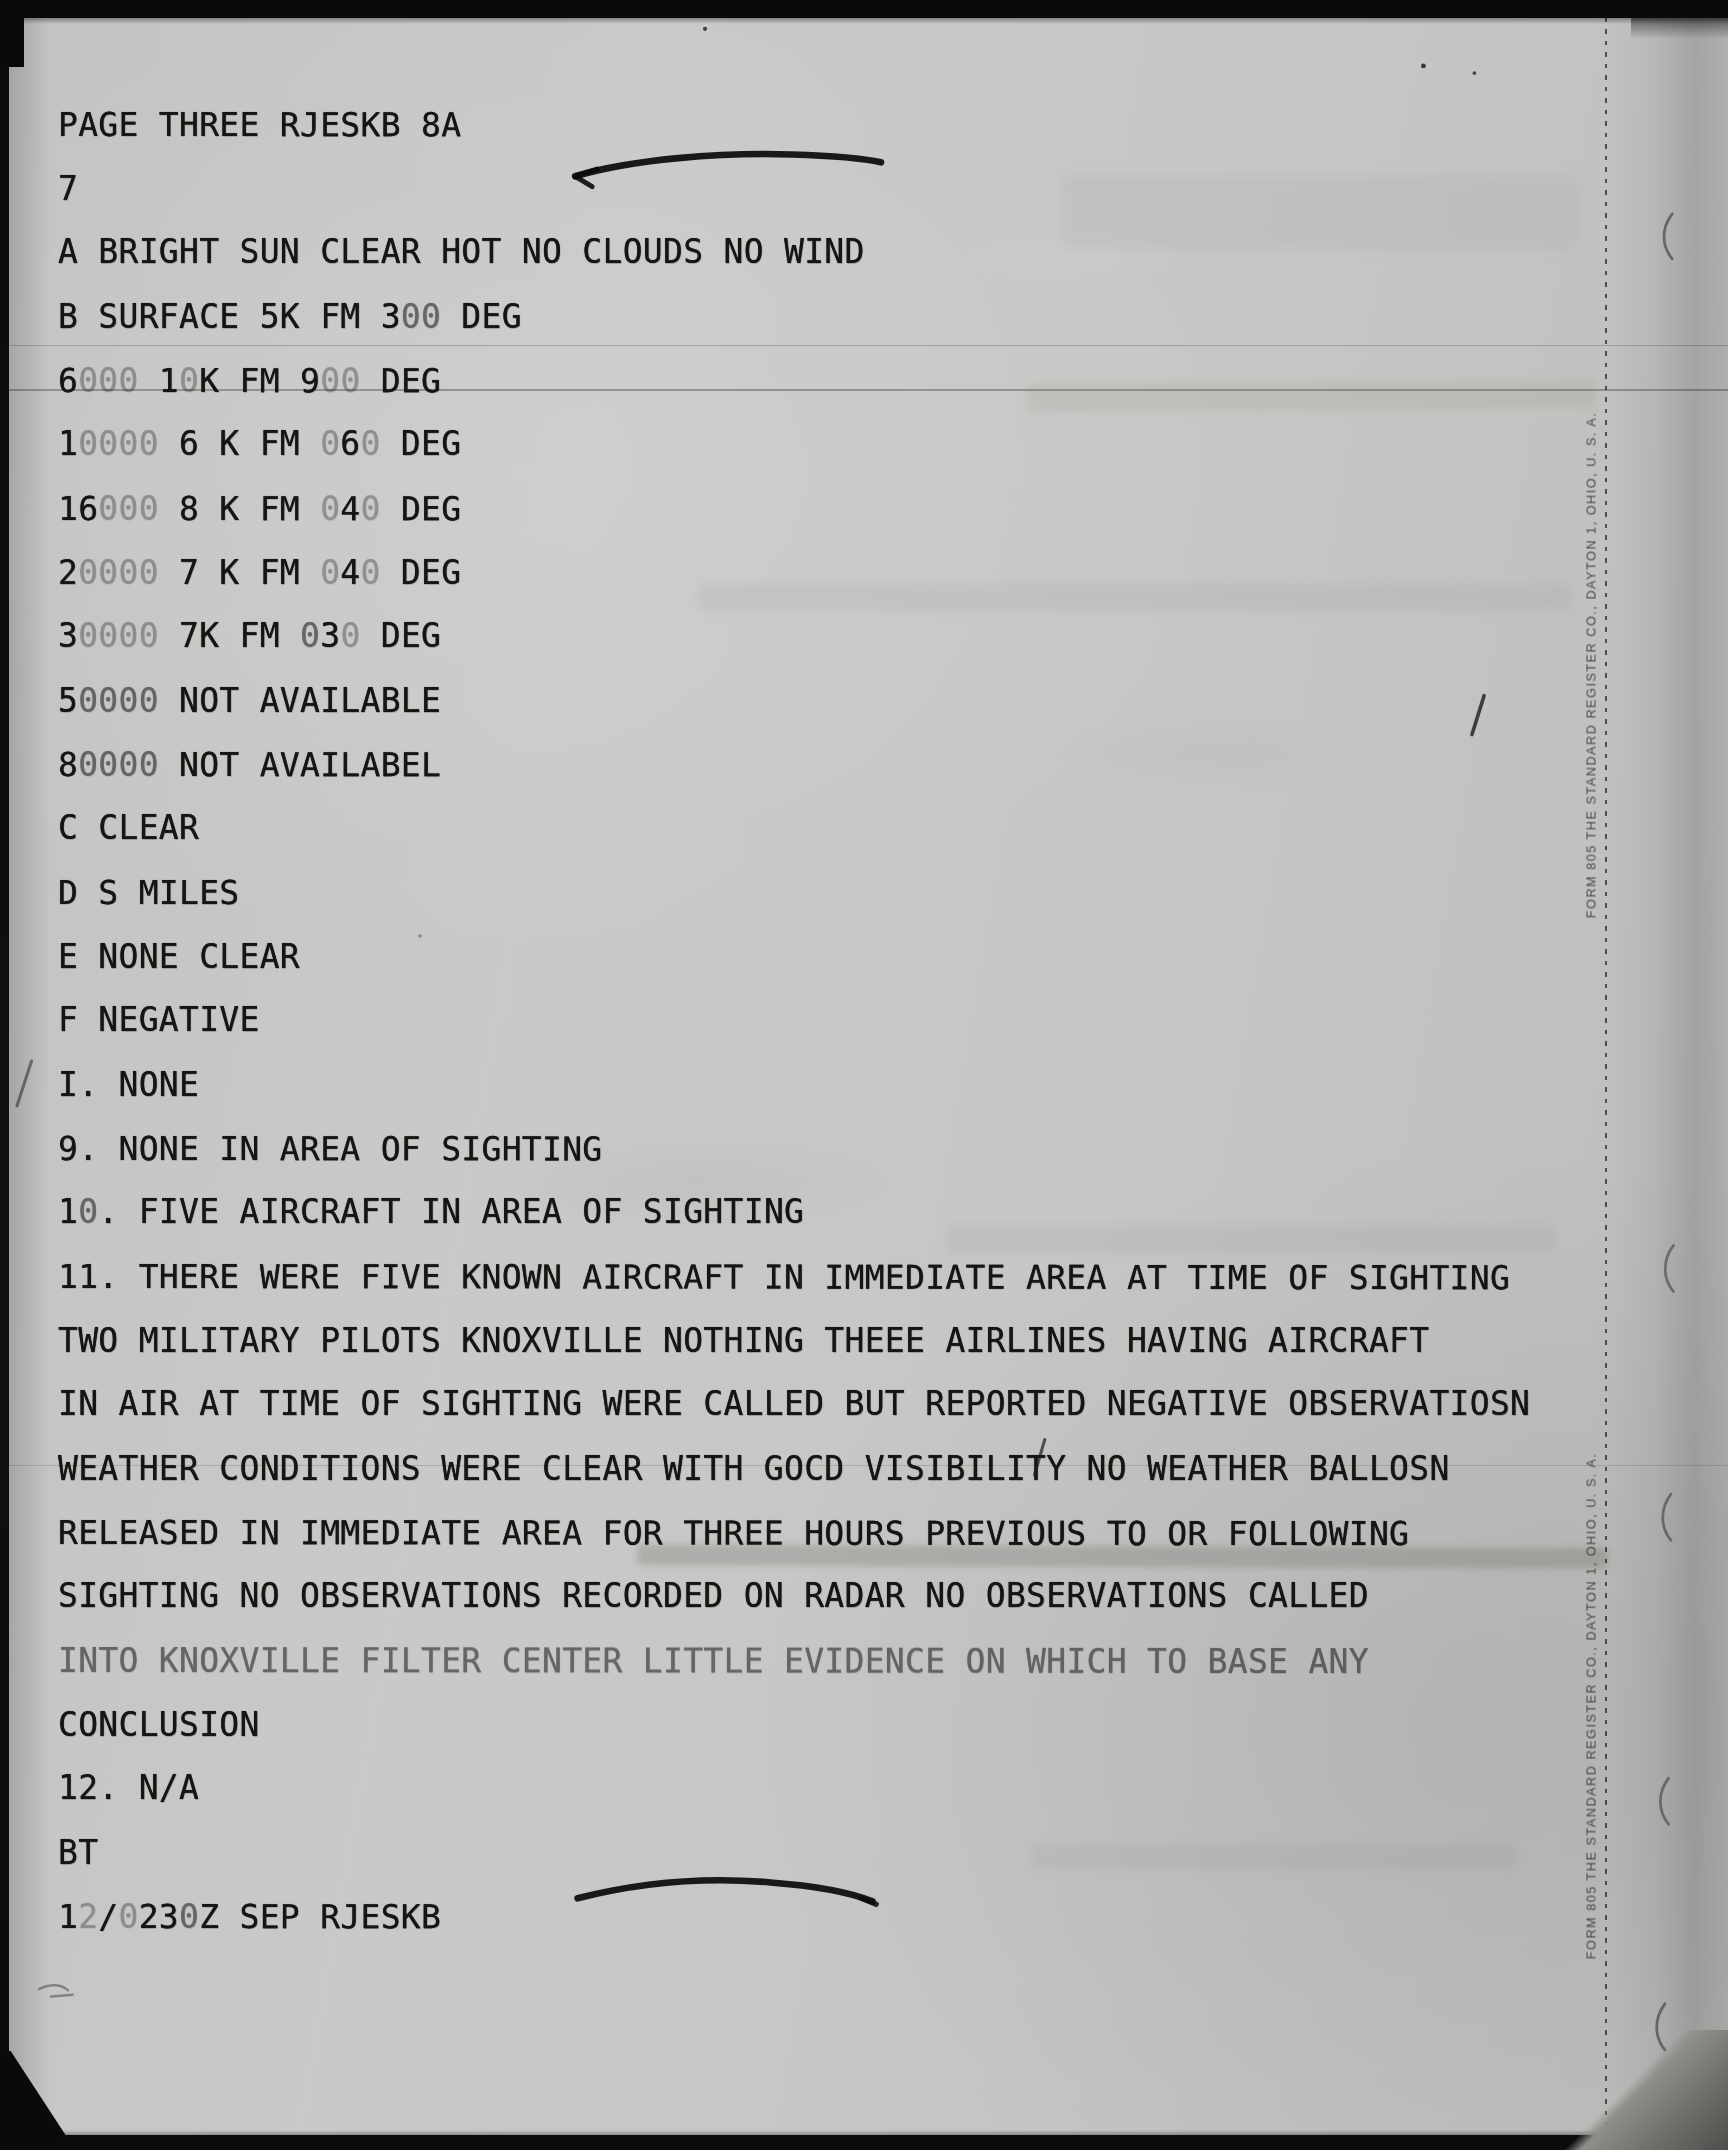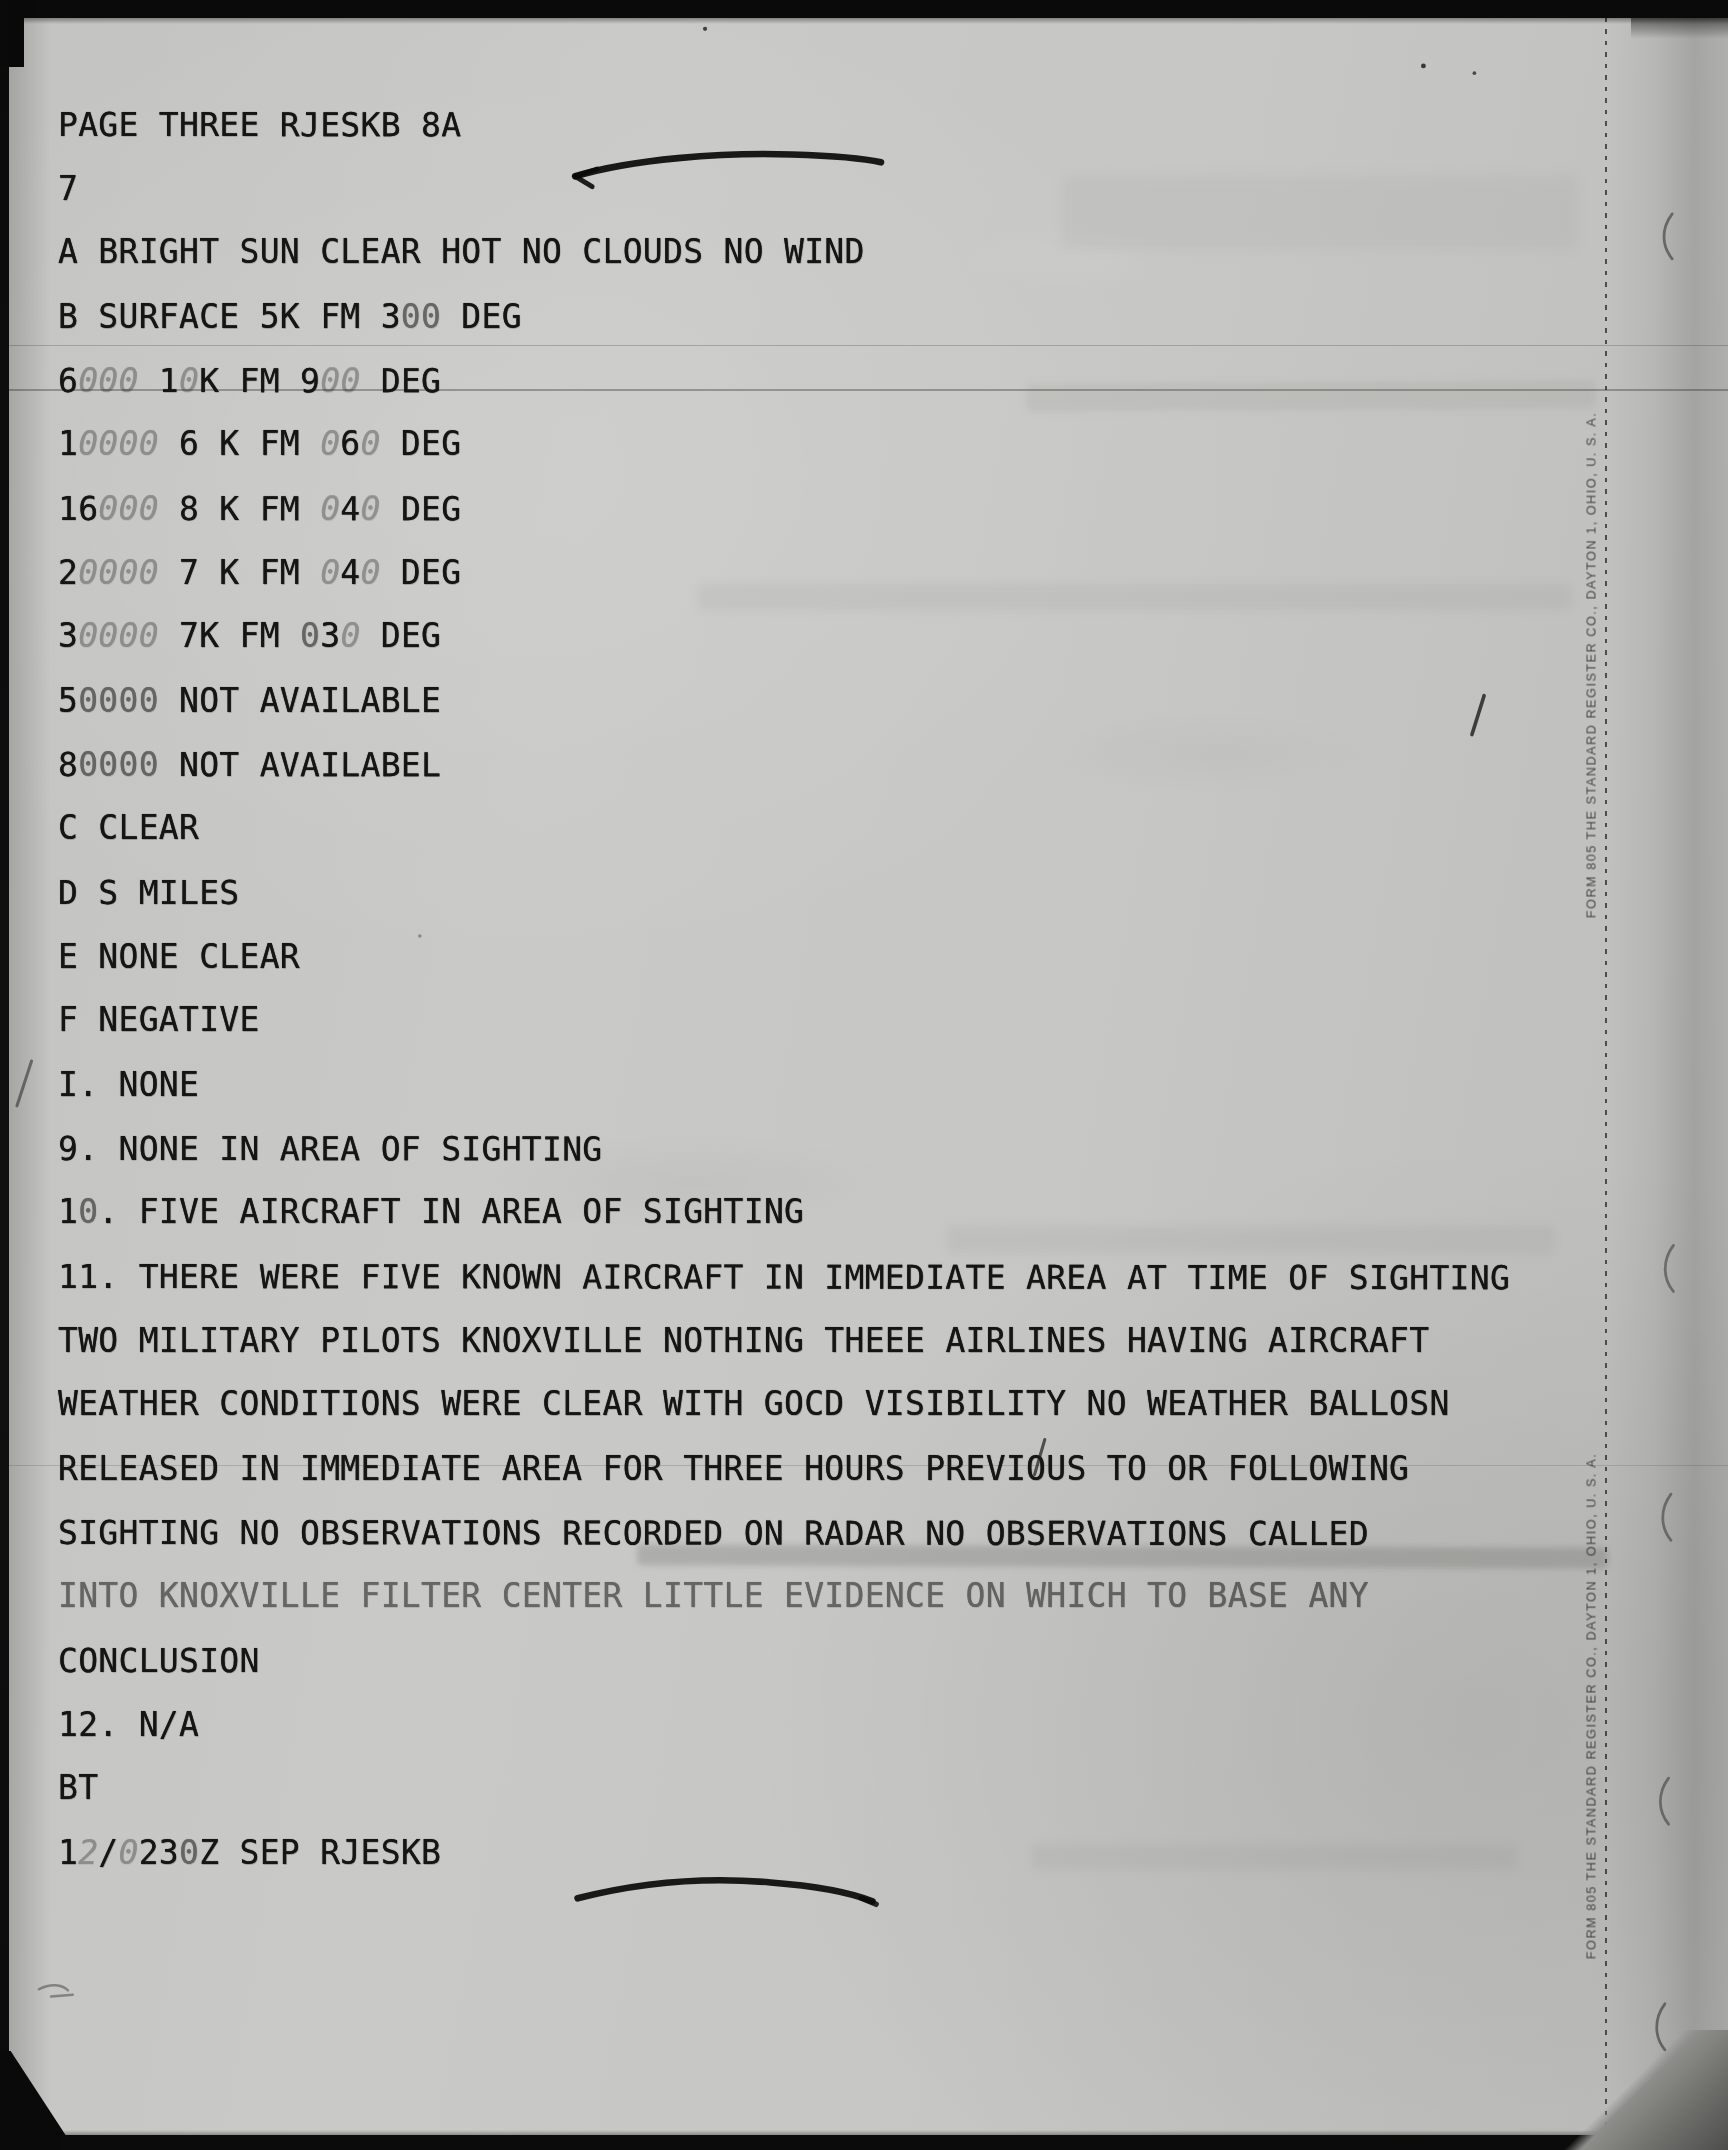--- a/index.html
+++ b/index.html
@@ -50,21 +50,21 @@
 
   
   .doc{position:absolute;left:58px;top:92px;filter:contrast(1.03);}
   .line{height:64px;display:flex;align-items:center;white-space:pre;
     font-size:33px;letter-spacing:0.3px;color:#181816;
     text-shadow:0 0 0.8px rgba(15,15,13,.85),0.6px 0.6px 0 rgba(15,15,13,.16);}
   .line:nth-child(odd){transform:translateY(0.6px) rotate(.05deg);}
   .line:nth-child(3n){transform:translateY(-0.6px);}
   .seg{display:inline;}
   .seg.f1{opacity:.55;filter:blur(0.4px);}
-  .seg.f2{opacity:.32;filter:blur(0.5px);font-style:italic;}
+  .seg.f2{opacity:.32;filter:blur(0.5px);}
 
   
   .scanline{position:absolute;left:0;width:1728px;}
   #scanline-1{top:345px;height:1.2px;background:rgba(112,112,110,.45);}
   #scanline-2{top:389px;height:1.8px;background:rgba(90,90,88,.5);}
   #scanline-3{top:1465px;height:1.2px;background:rgba(112,112,110,.32);}
   .ghost{position:absolute;border-radius:4.9px;}
   #ghost-1{left:1062px;top:176px;width:516px;height:73px;background:rgba(104,104,101,.06);filter:blur(6px);}
   #ghost-2{left:1026px;top:382px;width:570px;height:28px;background:rgba(104,104,101,.10);filter:blur(3.6px);transform:skewY(-.3deg);}
   #ghost-3{left:698px;top:584px;width:874px;height:25.5px;background:rgba(104,104,101,.08);filter:blur(4.2px);}
@@ -110,20 +110,21 @@
       <div class="line"><span class="seg">8</span><span class="seg f1">0000</span><span class="seg"> NOT AVAILABEL</span></div>
       <div class="line"><span class="seg">C CLEAR</span></div>
       <div class="line"><span class="seg">D S MILES</span></div>
       <div class="line"><span class="seg">E NONE CLEAR</span></div>
       <div class="line"><span class="seg">F NEGATIVE</span></div>
       <div class="line"><span class="seg">I. NONE</span></div>
       <div class="line"><span class="seg">9. NONE IN AREA OF SIGHTING</span></div>
       <div class="line"><span class="seg">1</span><span class="seg f1">0</span><span class="seg">. FIVE AIRCRAFT IN AREA OF SIGHTING</span></div>
       <div class="line"><span class="seg">11. THERE WERE FIVE KNOWN AIRCRAFT IN IMMEDIATE AREA AT TIME OF SIGHTING</span></div>
       <div class="line"><span class="seg">TWO MILITARY PILOTS KNOXVILLE NOTHING THEEE AIRLINES HAVING AIRCRAFT</span></div>
+      <div class="line"><span class="seg">IN AIR AT TIME OF SIGHTING WERE CALLED BUT REPORTED NEGATIVE OBSERVATIOSN</span></div>
       <div class="line"><span class="seg">WEATHER CONDITIONS WERE CLEAR WITH GOCD VISIBILITY NO WEATHER BALLOSN</span></div>
       <div class="line"><span class="seg">RELEASED IN IMMEDIATE AREA FOR THREE HOURS PREVIOUS TO OR FOLLOWING</span></div>
       <div class="line"><span class="seg">SIGHTING NO OBSERVATIONS RECORDED ON RADAR NO OBSERVATIONS CALLED</span></div>
       <div class="line"><span class="seg f1">INTO KNOXVILLE FILTER CENTER LITTLE EVIDENCE ON WHICH TO BASE ANY</span></div>
       <div class="line"><span class="seg">CONCLUSION</span></div>
       <div class="line"><span class="seg">12. N/A</span></div>
       <div class="line"><span class="seg">BT</span></div>
       <div class="line"><span class="seg">1</span><span class="seg f2">2</span><span class="seg">/</span><span class="seg f2">0</span><span class="seg">23</span><span class="seg f1">0</span><span class="seg">Z SEP RJESKB</span></div>
     </div>
 

